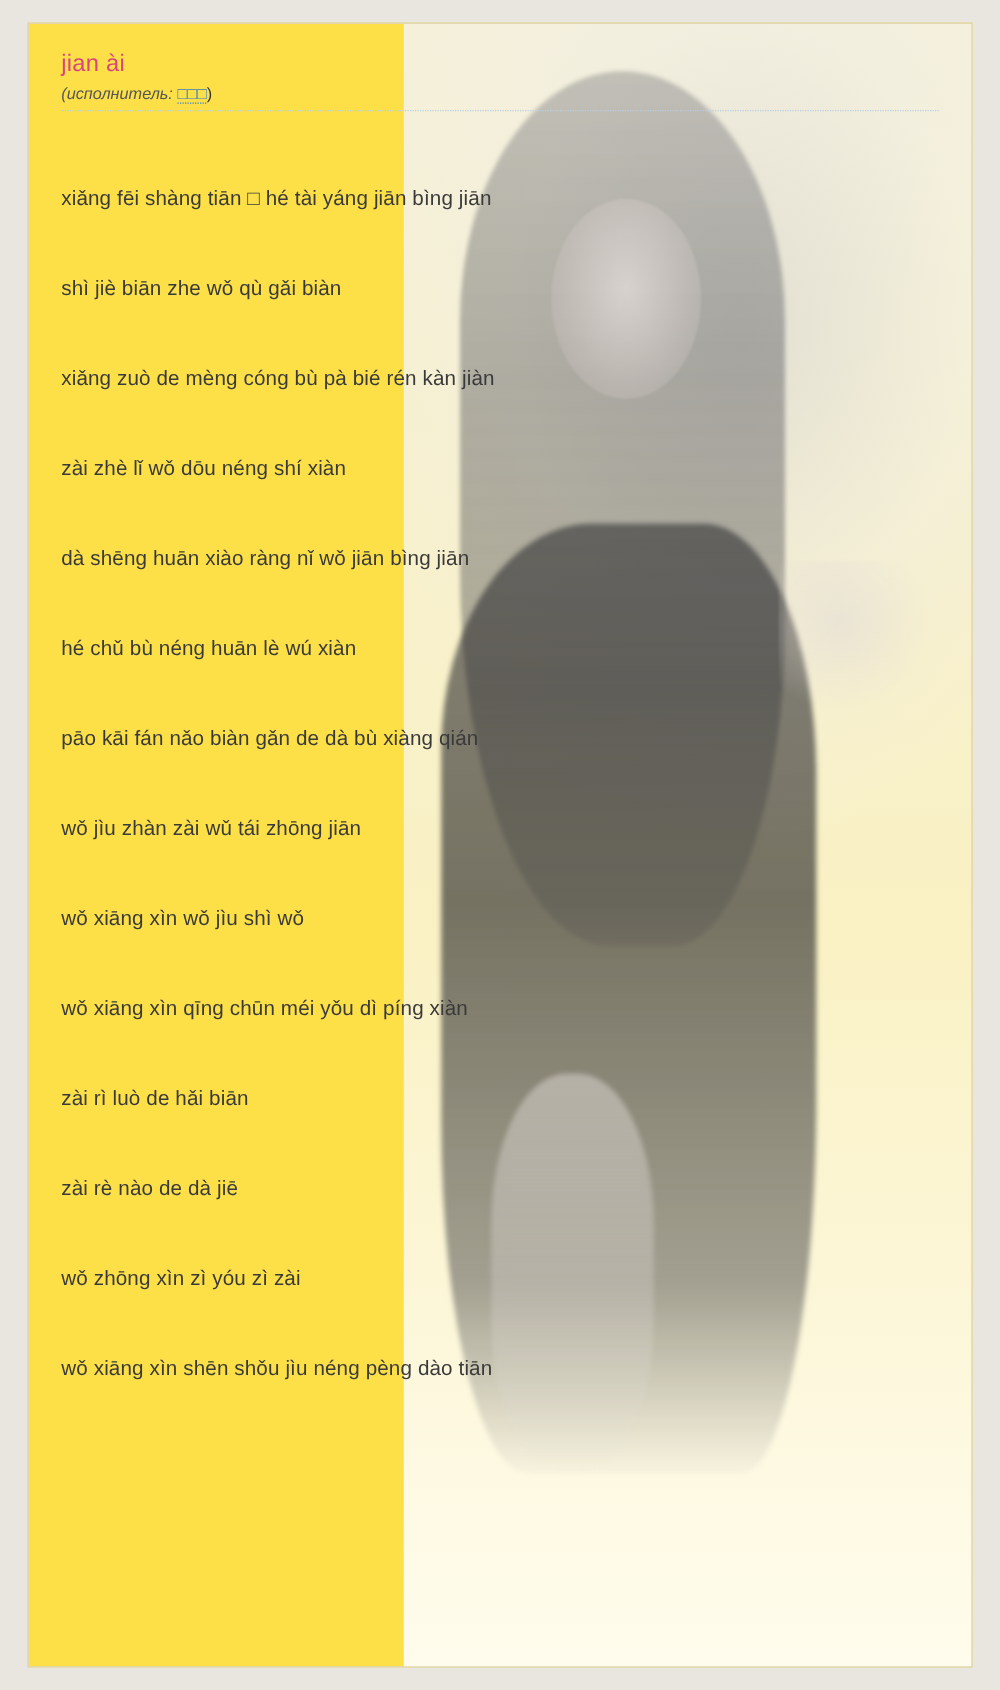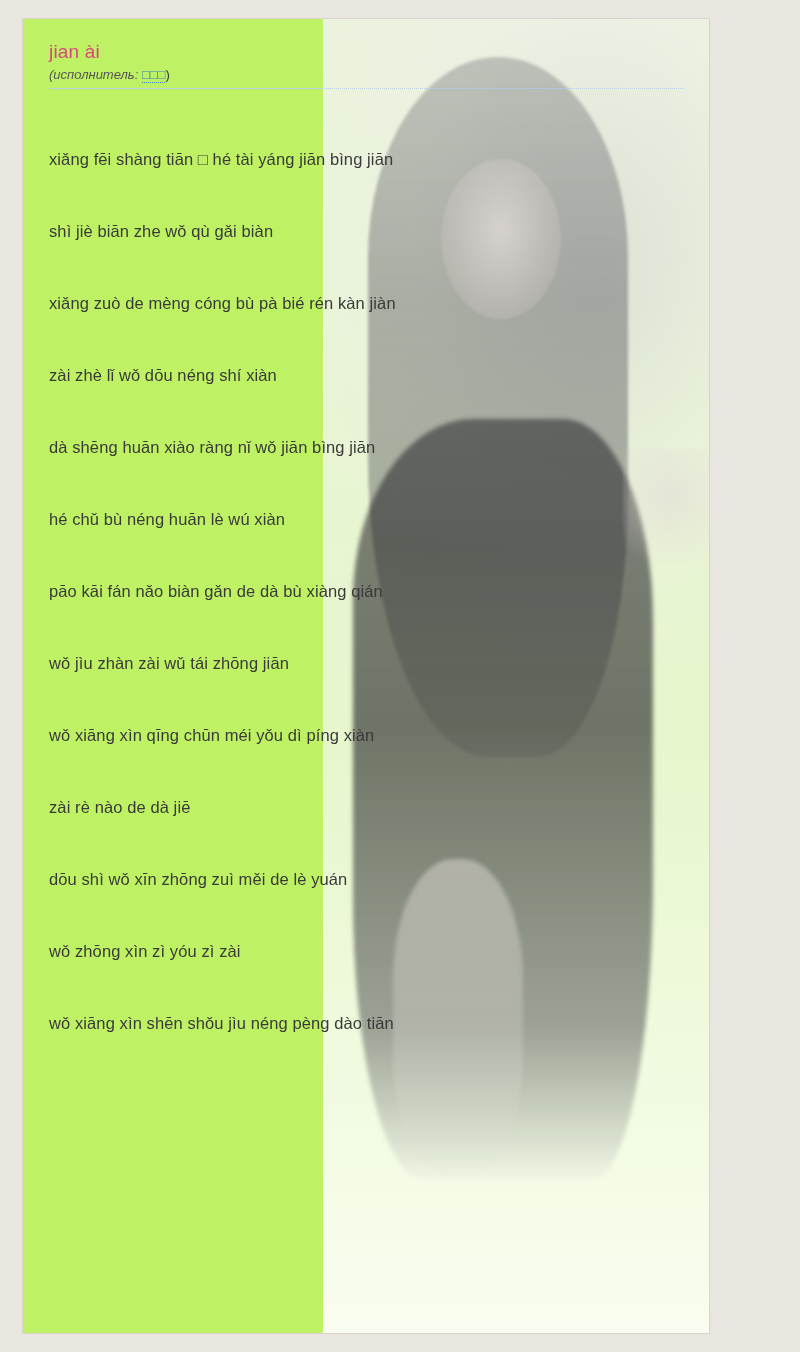--- a/index.html
+++ b/index.html
@@ -10,23 +10,23 @@
     width: 800px;
     height: 1352px;
     background: #e9e6e0;
     font-family: "Liberation Sans", sans-serif;
     overflow: hidden;
   }
   .page {
     position: absolute;
     top: 18px;
     left: 22px;
-    width: 688px;
+    width: 756px;
     height: 1316px;
-    background: #bef264;
+    background: #fde047;
     border: 1px solid #d8d4cc;
     box-sizing: border-box;
     overflow: hidden;
   }
   .photo-layer {
     position: absolute;
     top: 0;
     left: 0;
     width: 100%;
     height: 100%;
@@ -162,23 +162,24 @@
 
     <div class="lyrics">
       <div class="line">xiǎng fēi shàng tiān □ hé tài yáng jiān bìng jiān</div>
       <div class="line">shì jiè biān zhe wǒ qù gǎi biàn</div>
       <div class="line">xiǎng zuò de mèng cóng bù pà bié rén kàn jiàn</div>
       <div class="line">zài zhè lǐ wǒ dōu néng shí xiàn</div>
       <div class="line">dà shēng huān xiào ràng nǐ wǒ jiān bìng jiān</div>
       <div class="line">hé chǔ bù néng huān lè wú xiàn</div>
       <div class="line">pāo kāi fán nǎo biàn gǎn de dà bù xiàng qián</div>
       <div class="line">wǒ jìu zhàn zài wǔ tái zhōng jiān</div>
+      <div class="line">wǒ xiāng xìn wǒ jìu shì wǒ</div>
       <div class="line">wǒ xiāng xìn qīng chūn méi yǒu dì píng xiàn</div>
+      <div class="line">zài rì luò de hǎi biān</div>
       <div class="line">zài rè nào de dà jiē</div>
-      <div class="line">dōu shì wǒ xīn zhōng zuì měi de lè yuán</div>
       <div class="line">wǒ zhōng xìn zì yóu zì zài</div>
       <div class="line">wǒ xiāng xìn shēn shǒu jìu néng pèng dào tiān</div>
       
       
       
       
       
       
       
       

